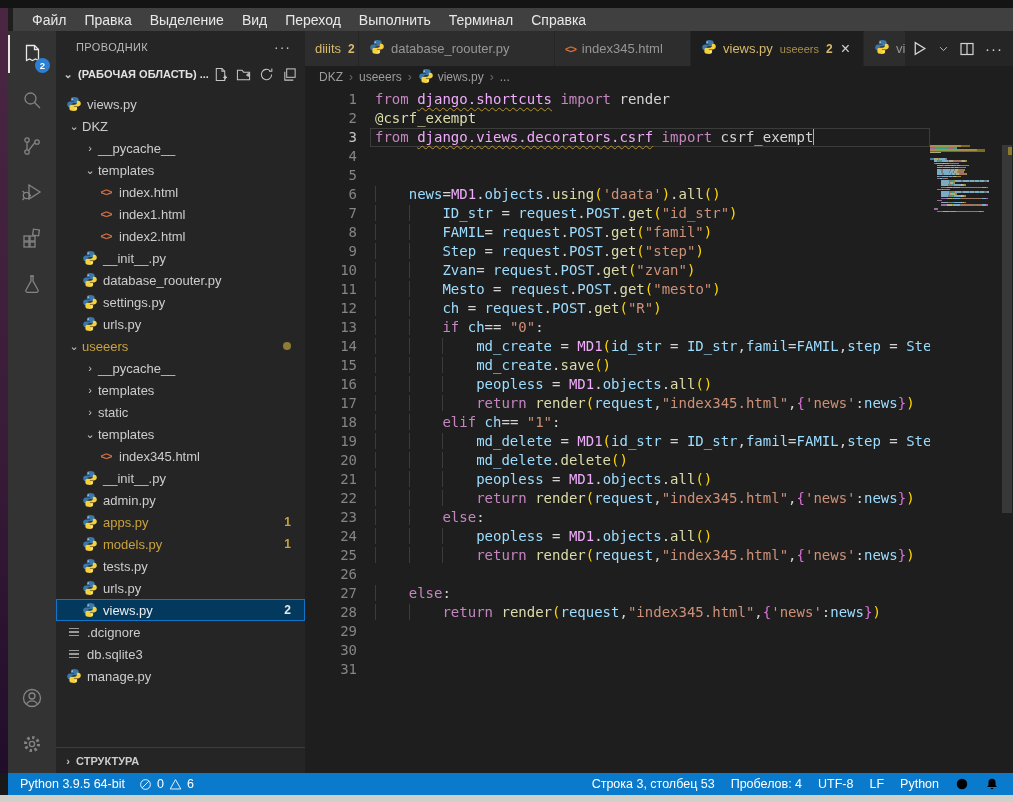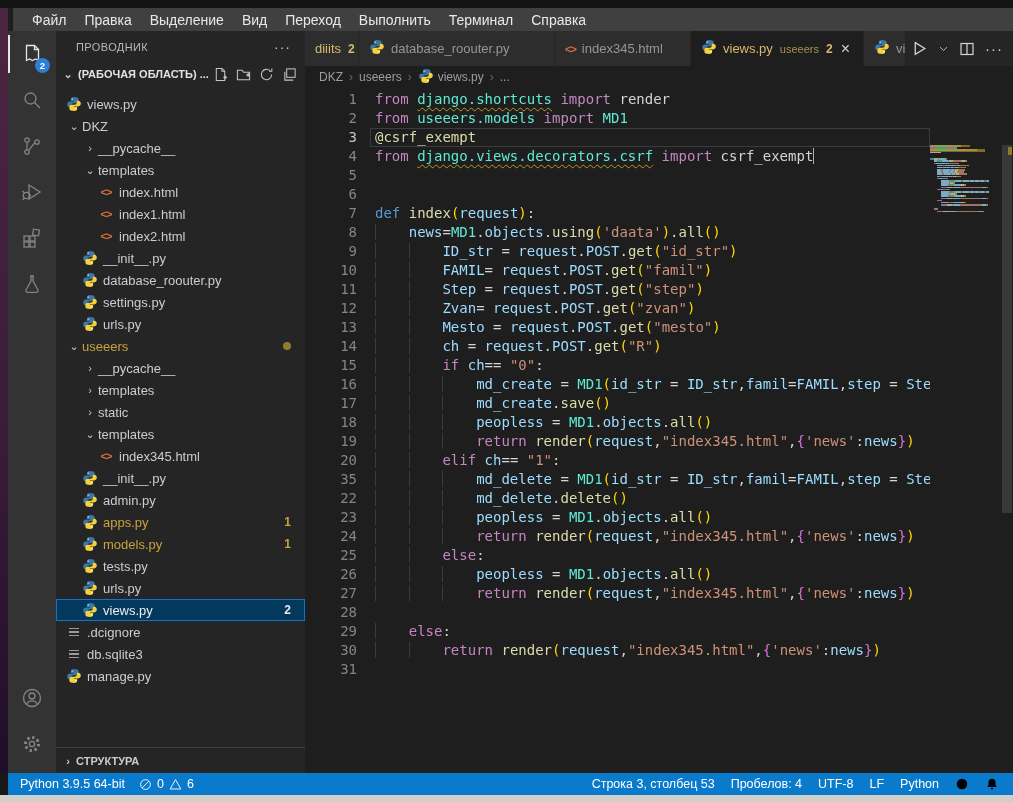--- a/index.html
+++ b/index.html
@@ -74,21 +74,21 @@
   
   .code{position:absolute;left:0;top:57px;width:708px;height:685px;overflow:hidden;
         font-family:"DejaVu Sans Mono",monospace;font-size:14px;line-height:19px;}
   .gutter{position:absolute;left:0;top:2px;width:63px;text-align:right;color:#858585;}
   .gutter .ln{height:19px;padding-right:11px;}
   .gutter .ln.cur{color:#c6c6c6;}
   .lines{position:absolute;left:70px;top:2px;width:555px;overflow:hidden;}
   .code-line{height:19px;white-space:pre;}
   .cur-box{position:absolute;left:65px;top:40px;width:560px;height:19px;border:1px solid #3c3c3c;box-sizing:border-box;pointer-events:none;}
   .tok-kw{color:#C586C0}.tok-def{color:#569CD6}.tok-fn{color:#DCDCAA}.tok-var{color:#9CDCFE}
-  .tok-cls{color:#5eead4}.tok-str{color:#CE9178}.tok-pl{color:#D4D4D4}.tok-p1{color:#FFD700}
+  .tok-cls{color:#f0abfc}.tok-str{color:#CE9178}.tok-pl{color:#D4D4D4}.tok-p1{color:#FFD700}
   .tok-p2{color:#DA70D6}.tok-op{color:#D4D4D4}
   .tok-ind{background-image:repeating-linear-gradient(to right,#3b3b3b 0,#3b3b3b 1px,transparent 1px,transparent 4ch);}
   .sq{text-decoration:underline;text-decoration-style:wavy;text-decoration-color:#b8962a;
       text-decoration-thickness:1px;text-underline-offset:3px;}
   .caret{display:inline-block;width:0;height:16px;border-left:1.6px solid #aeafad;vertical-align:-3px;}
   
   .minimap{position:absolute;left:625px;top:57px;width:71px;height:685px;background:#1e1e1e;overflow:hidden;}
   .mm-line{position:relative;height:2.2px;white-space:nowrap;}
   .mm-tok{display:inline-block;height:1.6px;vertical-align:top;}
   .mm-warn{position:absolute;left:0;top:0;height:2.2px;background:rgba(193,156,25,.6);}
@@ -536,40 +536,38 @@
             <div class="ln">11</div>
             <div class="ln">12</div>
             <div class="ln">13</div>
             <div class="ln">14</div>
             <div class="ln">15</div>
             <div class="ln">16</div>
             <div class="ln">17</div>
             <div class="ln">18</div>
             <div class="ln">19</div>
             <div class="ln">20</div>
-            <div class="ln">35</div>
+            <div class="ln">21</div>
             <div class="ln">22</div>
             <div class="ln">23</div>
             <div class="ln">24</div>
             <div class="ln">25</div>
             <div class="ln">26</div>
             <div class="ln">27</div>
             <div class="ln">28</div>
             <div class="ln">29</div>
             <div class="ln">30</div>
             <div class="ln">31</div>
           </div>
         <div class="lines">
             <div class="code-line"><span class="tok-kw">from </span><span class="tok-cls sq">django.shortcuts</span><span class="tok-kw"> import </span><span class="tok-pl">render</span></div>
-            <div class="code-line"><span class="tok-kw">from </span><span class="tok-cls">useeers.models</span><span class="tok-kw"> import </span><span class="tok-cls">MD1</span></div>
             <div class="code-line"><span class="tok-fn">@csrf_exempt</span></div>
             <div class="code-line"><span class="tok-kw">from </span><span class="tok-cls sq">django.views.decorators.csrf</span><span class="tok-kw"> import </span><span class="tok-pl">csrf_exempt</span><span class="caret"></span></div>
             <div class="code-line"></div>
             <div class="code-line"></div>
-            <div class="code-line"><span class="tok-def">def </span><span class="tok-fn">index</span><span class="tok-p1">(</span><span class="tok-var">request</span><span class="tok-p1">)</span><span class="tok-pl">:</span></div>
             <div class="code-line"><span class="tok-ind">    </span><span class="tok-var">news</span><span class="tok-op">=</span><span class="tok-cls">MD1</span><span class="tok-pl">.</span><span class="tok-var">objects</span><span class="tok-pl">.</span><span class="tok-fn">using</span><span class="tok-p1">(</span><span class="tok-str">'daata'</span><span class="tok-p1">)</span><span class="tok-pl">.</span><span class="tok-fn">all</span><span class="tok-p1">()</span></div>
             <div class="code-line"><span class="tok-ind">        </span><span class="tok-var">ID_str</span><span class="tok-op"> = </span><span class="tok-var">request</span><span class="tok-pl">.</span><span class="tok-var">POST</span><span class="tok-pl">.</span><span class="tok-fn">get</span><span class="tok-p1">(</span><span class="tok-str">"id_str"</span><span class="tok-p1">)</span></div>
             <div class="code-line"><span class="tok-ind">        </span><span class="tok-var">FAMIL</span><span class="tok-op">= </span><span class="tok-var">request</span><span class="tok-pl">.</span><span class="tok-var">POST</span><span class="tok-pl">.</span><span class="tok-fn">get</span><span class="tok-p1">(</span><span class="tok-str">"famil"</span><span class="tok-p1">)</span></div>
             <div class="code-line"><span class="tok-ind">        </span><span class="tok-var">Step</span><span class="tok-op"> = </span><span class="tok-var">request</span><span class="tok-pl">.</span><span class="tok-var">POST</span><span class="tok-pl">.</span><span class="tok-fn">get</span><span class="tok-p1">(</span><span class="tok-str">"step"</span><span class="tok-p1">)</span></div>
             <div class="code-line"><span class="tok-ind">        </span><span class="tok-var">Zvan</span><span class="tok-op">= </span><span class="tok-var">request</span><span class="tok-pl">.</span><span class="tok-var">POST</span><span class="tok-pl">.</span><span class="tok-fn">get</span><span class="tok-p1">(</span><span class="tok-str">"zvan"</span><span class="tok-p1">)</span></div>
             <div class="code-line"><span class="tok-ind">        </span><span class="tok-var">Mesto</span><span class="tok-op"> = </span><span class="tok-var">request</span><span class="tok-pl">.</span><span class="tok-var">POST</span><span class="tok-pl">.</span><span class="tok-fn">get</span><span class="tok-p1">(</span><span class="tok-str">"mesto"</span><span class="tok-p1">)</span></div>
             <div class="code-line"><span class="tok-ind">        </span><span class="tok-var">ch</span><span class="tok-op"> = </span><span class="tok-var">request</span><span class="tok-pl">.</span><span class="tok-var">POST</span><span class="tok-pl">.</span><span class="tok-fn">get</span><span class="tok-p1">(</span><span class="tok-str">"R"</span><span class="tok-p1">)</span></div>
             <div class="code-line"><span class="tok-ind">        </span><span class="tok-kw">if </span><span class="tok-var">ch</span><span class="tok-op">== </span><span class="tok-str">"0"</span><span class="tok-pl">:</span></div>
             <div class="code-line"><span class="tok-ind">            </span><span class="tok-var">md_create</span><span class="tok-op"> = </span><span class="tok-cls">MD1</span><span class="tok-p1">(</span><span class="tok-var">id_str</span><span class="tok-op"> = </span><span class="tok-var">ID_str</span><span class="tok-pl">,</span><span class="tok-var">famil</span><span class="tok-op">=</span><span class="tok-var">FAMIL</span><span class="tok-pl">,</span><span class="tok-var">step</span><span class="tok-op"> = </span><span class="tok-var">Ste</span></div>
             <div class="code-line"><span class="tok-ind">            </span><span class="tok-var">md_create</span><span class="tok-pl">.</span><span class="tok-fn">save</span><span class="tok-p1">()</span></div>

